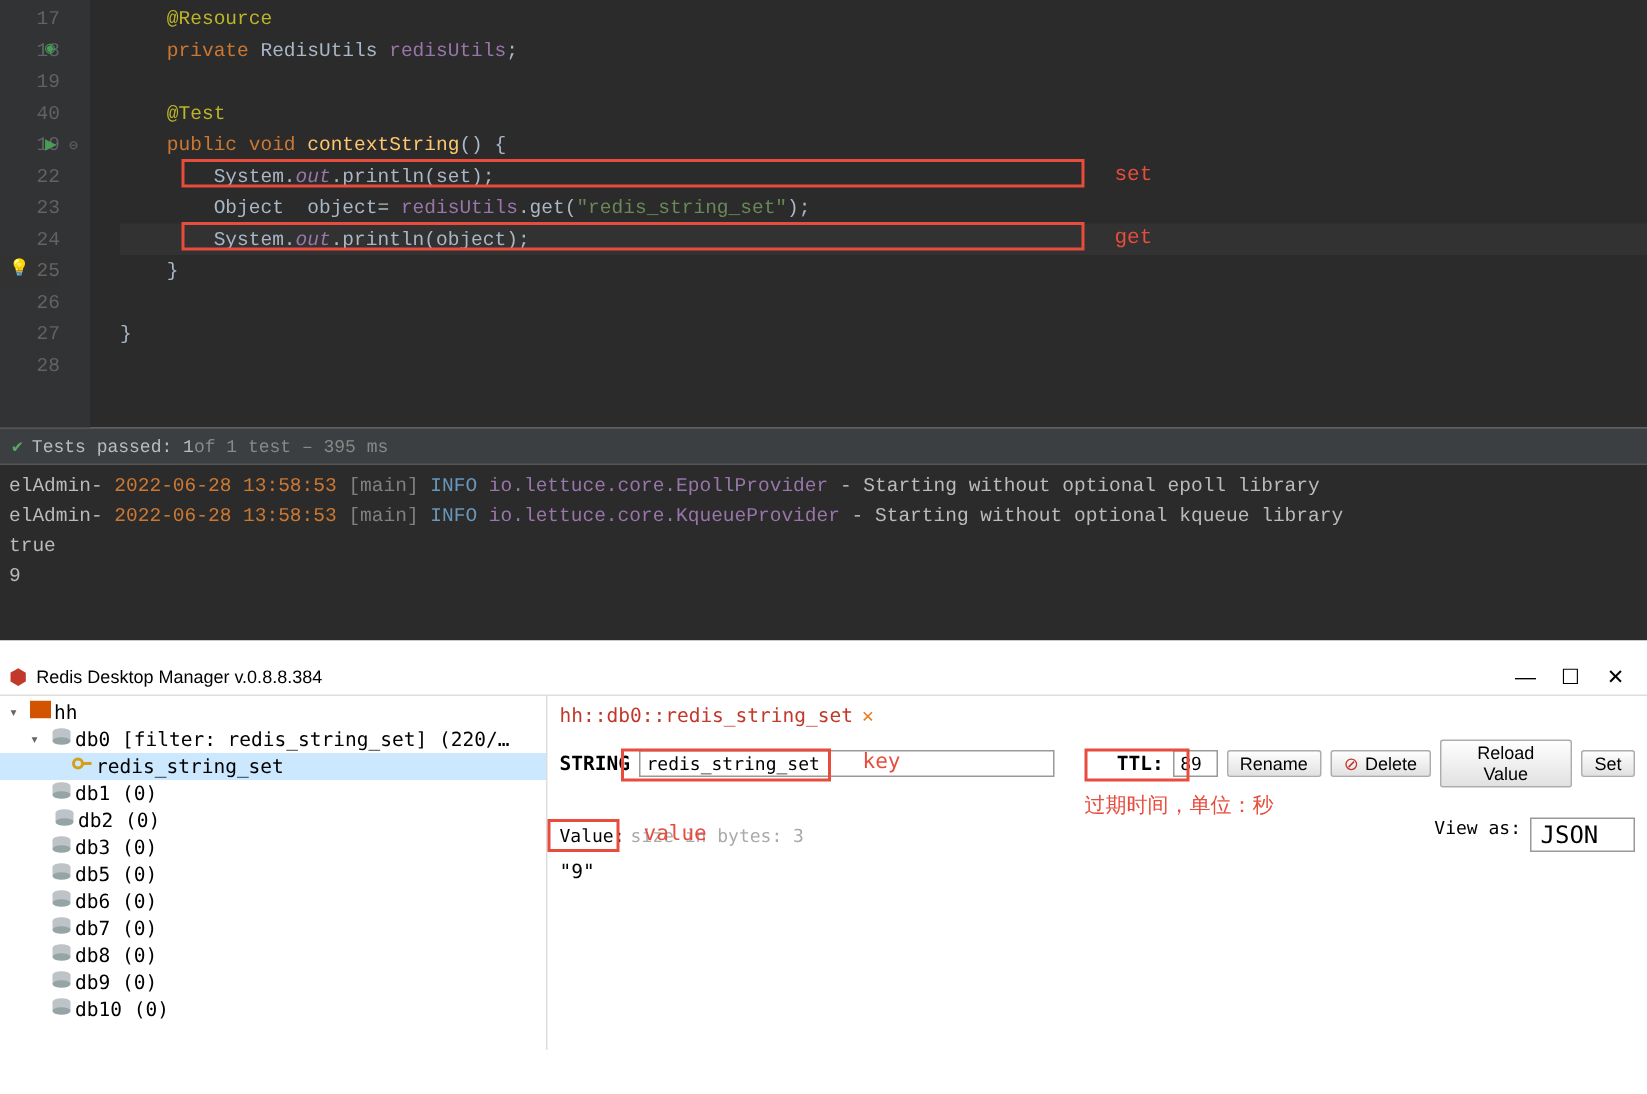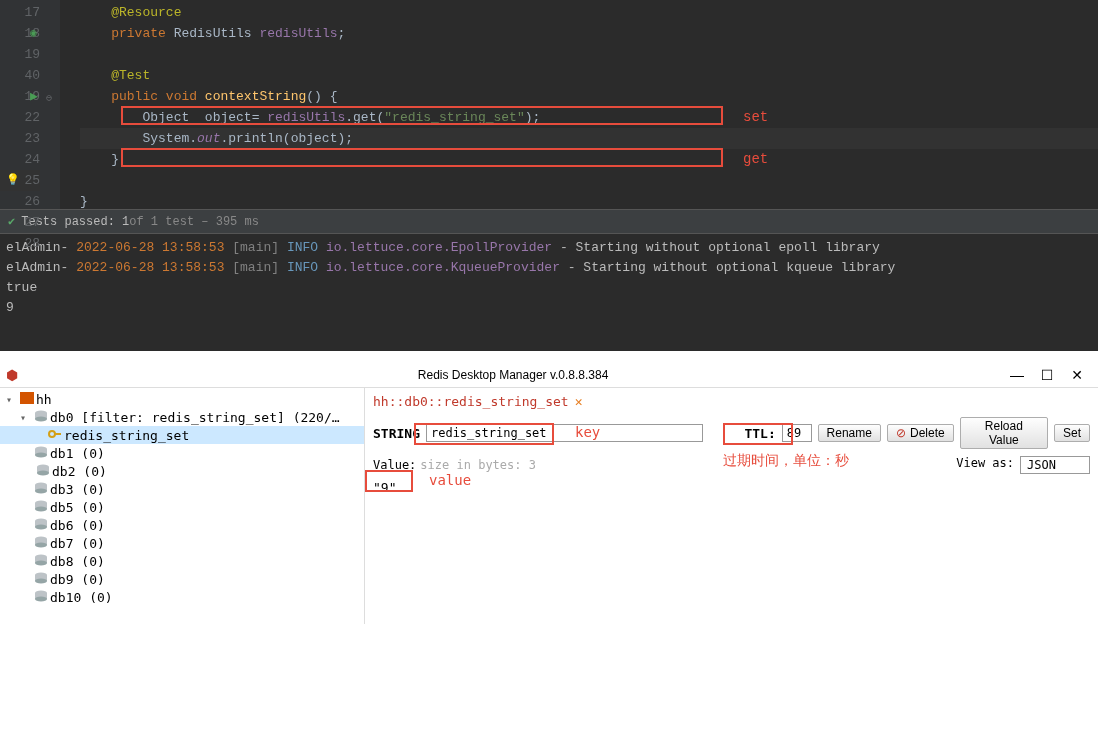--- a/index.html
+++ b/index.html
@@ -8,21 +8,21 @@
   font-size: 13px;
   background: #fff;
   width: 1098px;
   height: 729px;
   overflow: hidden;
 }
 .ide {
   background: #2b2b2b;
   color: #a9b7c6;
   display: flex;
-  height: 209px;
+  height: 285px;
 }
 .gutter {
   width: 60px;
   background: #313335;
   color: #606366;
   text-align: right;
   padding-right: 20px;
   line-height: 21px;
   padding-top: 2px;
   position: relative;
@@ -80,21 +80,21 @@
 .gap { height: 12px; background: #fff; }
 .rdm-title {
   display: flex;
   align-items: center;
   padding: 4px 6px;
   font-family: "Segoe UI", Tahoma, sans-serif;
   font-size: 12px;
   background: #fff;
 }
 .rdm-title .cube { color: #c0392b; margin-right: 6px; font-size: 14px; }
-.rdm-title .ttl { flex: 1; text-align: center; }
+.rdm-title .ttl { flex: 1; }
 .winbtn { width: 30px; text-align: center; font-size: 14px; }
 .rdm-body { display: flex; height: 237px; border-top: 1px solid #ddd; }
 .tree {
   width: 365px;
   border-right: 1px solid #ddd;
   font-family: Consolas, monospace;
   font-size: 13px;
   padding-top: 2px;
   overflow: hidden;
 }
@@ -105,38 +105,38 @@
 .tree-icon svg { width: 14px; height: 12px; }
 .detail {
   flex: 1;
   padding: 6px 8px;
   font-family: Consolas, monospace;
   position: relative;
 }
 .tab { display: flex; align-items: center; margin-bottom: 8px; }
 .tab-label { color: #c0392b; }
 .tab-close { color: #e67e22; margin-left: 6px; font-weight: bold; }
-.meta-row { display: flex; align-items: center; gap: 6px; margin-bottom: 7px; }
+.meta-row { display: flex; align-items: center; gap: 6px; margin-bottom: 20px; }
 .badge { font-weight: bold; }
 .in { border: 1px solid #999; padding: 1px 4px; background: #fff; font-family: Consolas, monospace; font-size: 12px; }
 .btn {
   border: 1px solid #adadad;
   background: linear-gradient(#fefefe, #e1e1e1);
   padding: 1px 8px;
   font-family: "Segoe UI", Tahoma, sans-serif;
   font-size: 12px;
   border-radius: 2px;
   display: inline-flex;
   align-items: center;
   gap: 4px;
 }
 .val-row { display: flex; align-items: center; gap: 4px; font-size: 12px; }
 .val-hint { color: #aaa; }
 .viewas { font-size: 12px; display: flex; align-items: flex-start; gap: 6px; }
-.select { border: 1px solid #999; padding: 1px 6px; background: #fff; font-size: 12px; min-width: 70px; }
+.select { border: 1px solid #999; padding: 1px 6px; background: #fff; font-size: 16px; min-width: 70px; }
 .rbox { border: 2px solid #e74c3c; position: absolute; pointer-events: none; }
 .rlbl { position: absolute; color: #e74c3c; font-size: 14px; }
 </style>
 </head>
 <body>
 
 <div class="ide">
   <div class="gutter">
     <div class="gutter-line"><span>17</span></div>
     <div class="gutter-line"><span class="camera-icon">◉</span><span>18</span></div>
@@ -150,20 +150,21 @@
     <div class="gutter-line"><span>26</span></div>
     <div class="gutter-line"><span>27</span></div>
     <div class="gutter-line"><span>28</span></div>
   </div>
   <div class="code">
     <div class="code-line">    <span class="ann">@Resource</span></div>
     <div class="code-line">    <span class="kw">private </span><span>RedisUtils </span><span class="fld">redisUtils</span><span>;</span></div>
     <div class="code-line"></div>
     <div class="code-line">    <span class="ann">@Test</span></div>
     <div class="code-line">    <span class="kw">public void </span><span class="meth">contextString</span><span>() {</span></div>
+    <div class="code-line">        <span>System.</span><span class="static-it">out</span><span>.println(set);</span></div>
     <div class="code-line">        <span>Object  object= </span><span class="fld">redisUtils</span><span>.get(</span><span class="str">"redis_string_set"</span><span>);</span></div>
     <div class="code-line hl">        <span>System.</span><span class="static-it">out</span><span>.println(object);</span></div>
     <div class="code-line">    <span>}</span></div>
     <div class="code-line"></div>
     <div class="code-line"><span>}</span></div>
 
     <div class="redbox" style="top:106px; left:61px; width:602px; height:19px;"></div>
     <div class="redlabel" style="top:107px; left:683px;">set</div>
     <div class="redbox" style="top:148px; left:61px; width:602px; height:19px;"></div>
     <div class="redlabel" style="top:149px; left:683px;">get</div>

